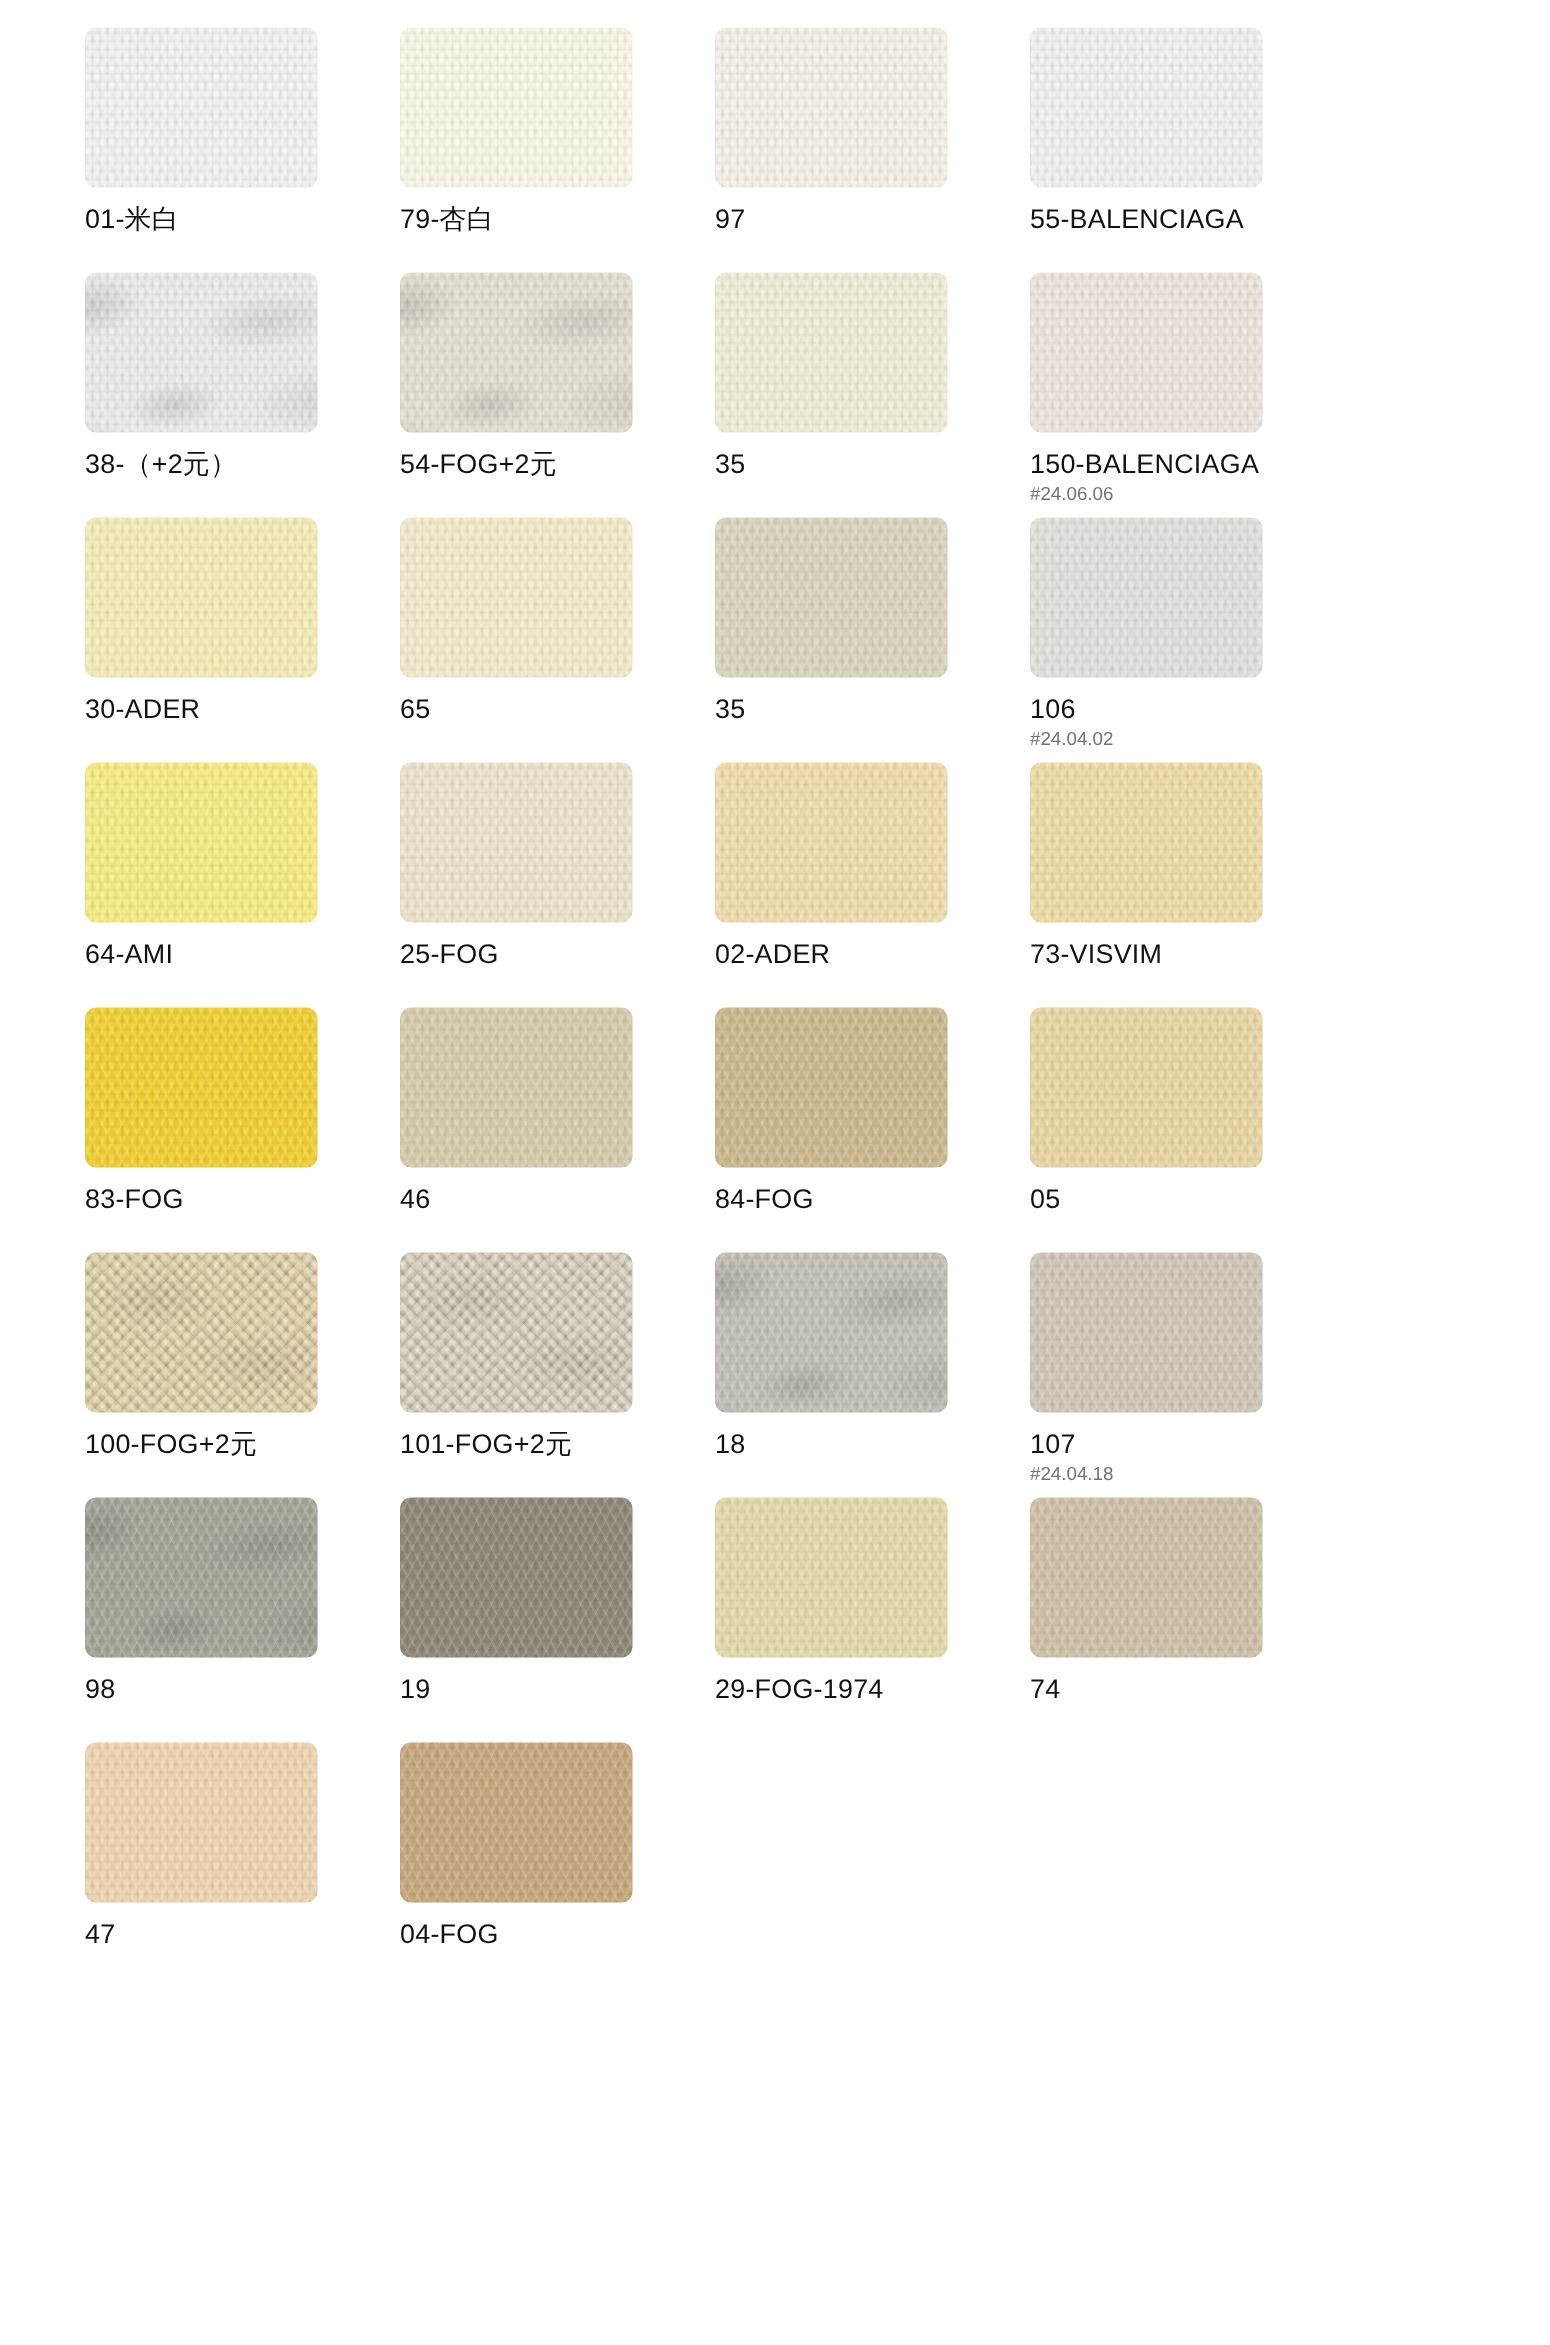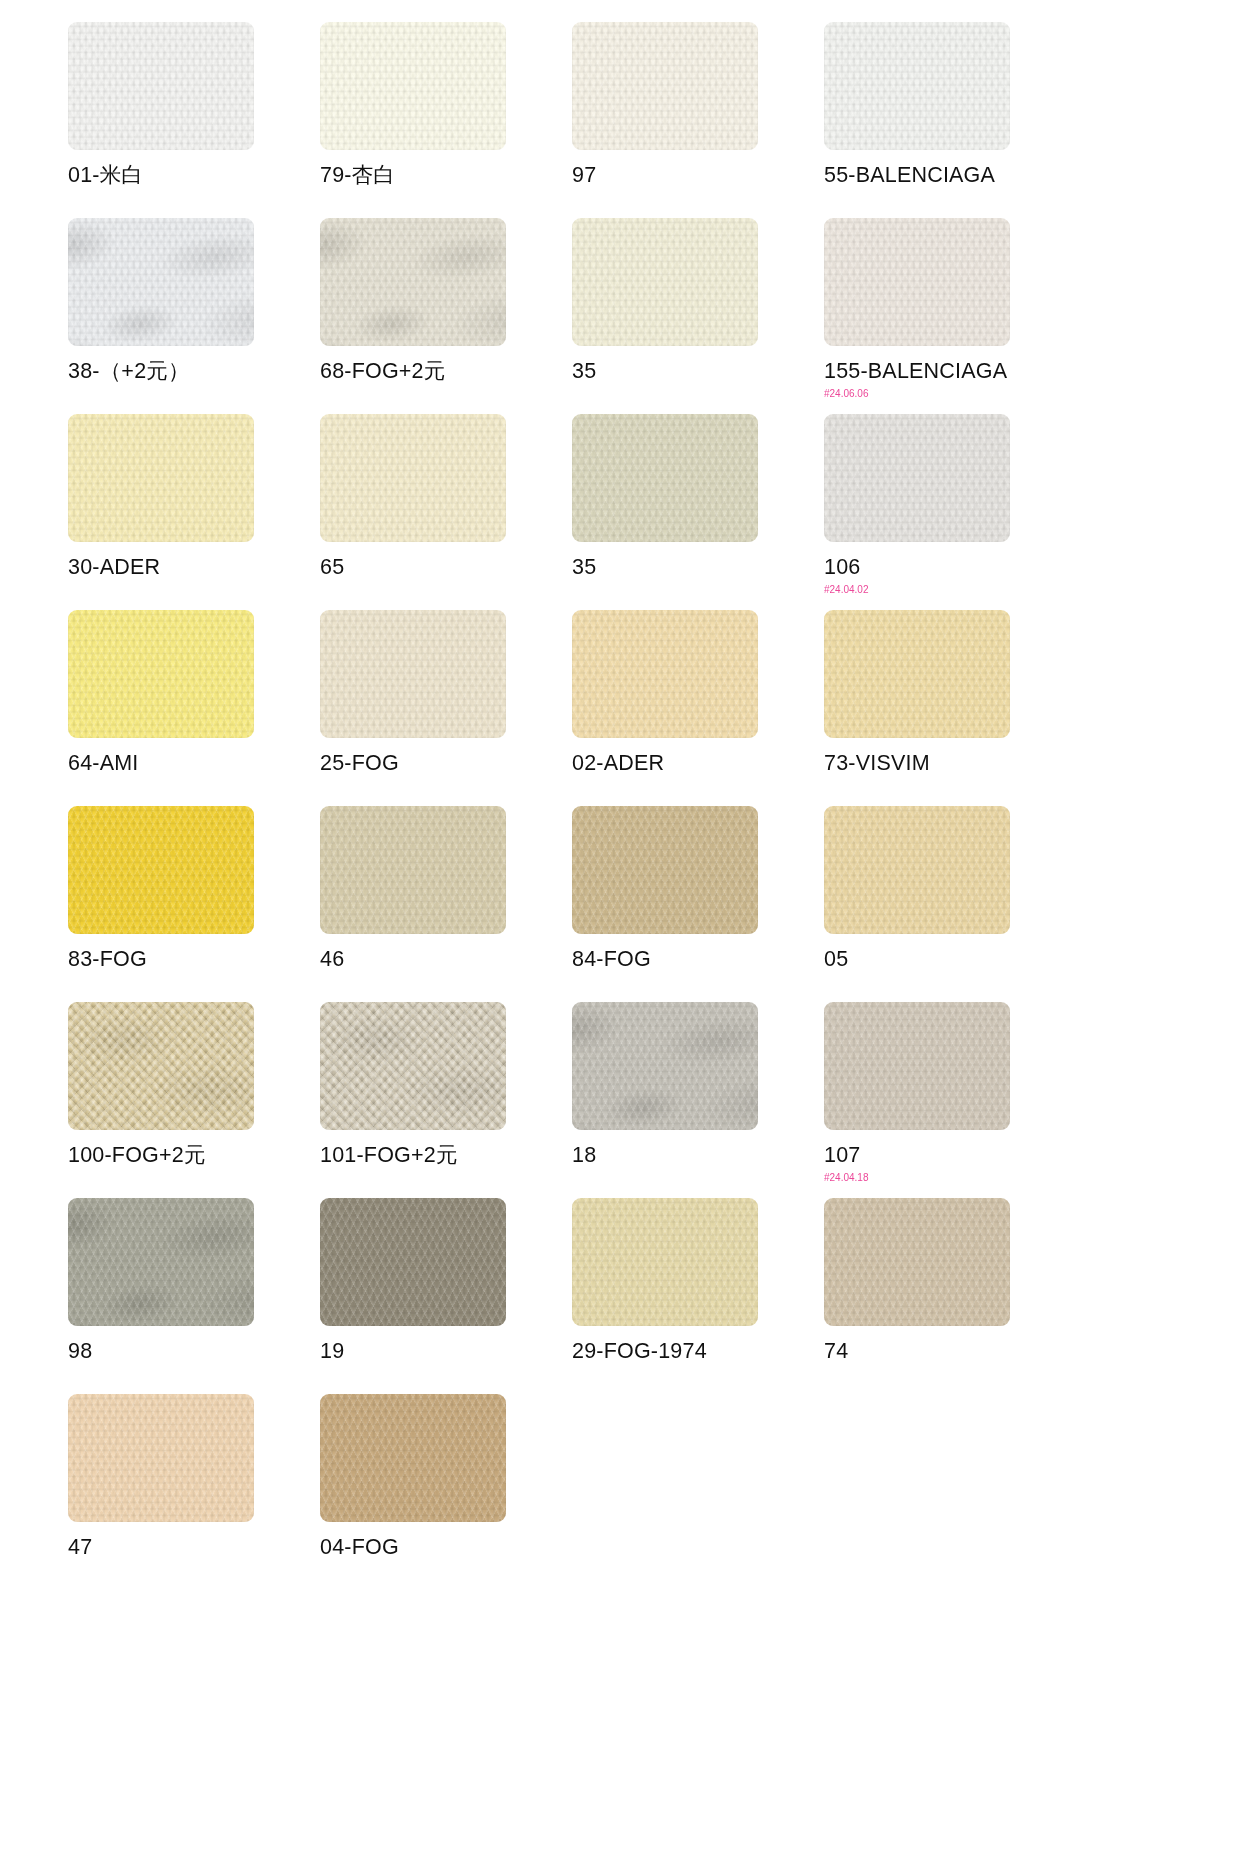--- a/index.html
+++ b/index.html
@@ -100,22 +100,22 @@
   .label{
     margin-top:14px;
     font-size:21.5px;
     letter-spacing:.2px;
     color:#111111;
     line-height:1.1;
     white-space:nowrap;
   }
   .sublabel{
     margin-top:4px;
-    font-size:10px;
-    color:#ec4899;
+    font-size:15px;
+    color:#737373;
     line-height:1.1;
     white-space:nowrap;
   }
 </style>
 </head>
 <body>
 
 <div id="swatch-grid">
     <div class="cell">
       <div class="swatch knit" style="background: rgb(244, 244, 242);"></div>
@@ -136,29 +136,29 @@
     <div class="cell">
       <div class="swatch knit heather" style="background: rgb(236, 238, 240);">
         <div class="cloud"></div>
       </div>
       <div class="label">38-（+2元）</div>
     </div>
     <div class="cell">
       <div class="swatch knit heather" style="background: rgb(230, 226, 212);">
         <div class="cloud"></div>
       </div>
-      <div class="label">68-FOG+2元</div>
+      <div class="label">54-FOG+2元</div>
     </div>
     <div class="cell">
       <div class="swatch knit" style="background: rgb(243, 240, 217);"></div>
       <div class="label">35</div>
     </div>
     <div class="cell">
       <div class="swatch knit" style="background: rgb(238, 232, 224);"></div>
-      <div class="label">155-BALENCIAGA</div>
+      <div class="label">150-BALENCIAGA</div>
       <div class="sublabel">#24.06.06</div>
     </div>
     <div class="cell">
       <div class="swatch knit" style="background: rgb(248, 238, 185);"></div>
       <div class="label">30-ADER</div>
     </div>
     <div class="cell">
       <div class="swatch knit" style="background: rgb(245, 237, 205);"></div>
       <div class="label">65</div>
     </div>

